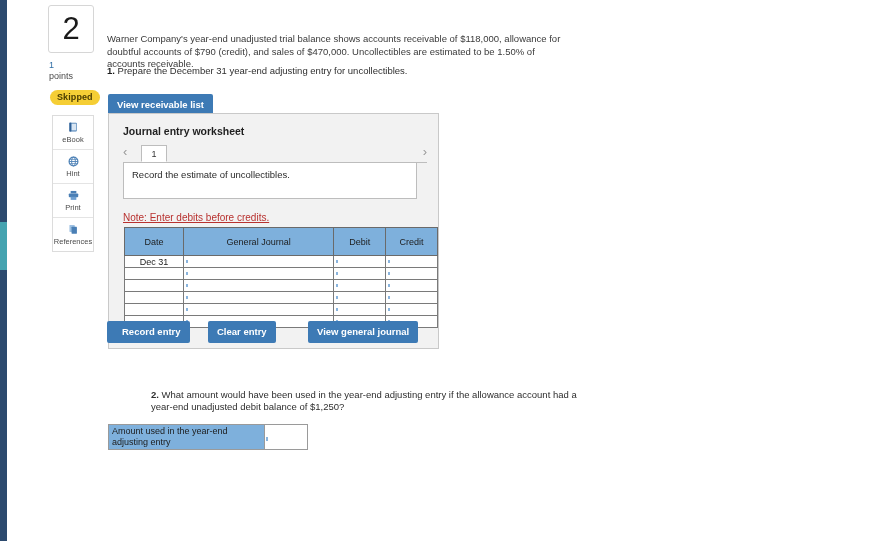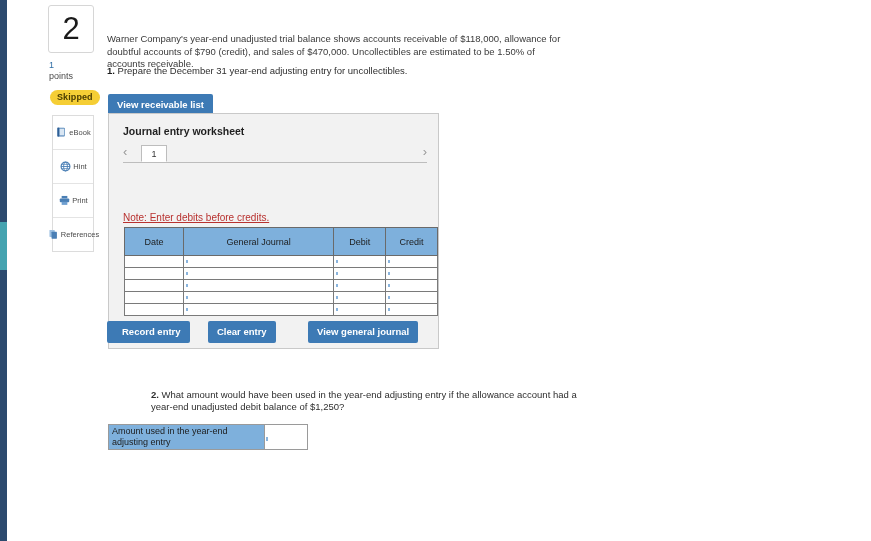--- a/index.html
+++ b/index.html
@@ -75,21 +75,21 @@
     position: absolute;
     left: 52px; top: 115px;
     width: 40px;
     border: 1px solid #dcdcdc;
     background: #fff;
   }
   .tool-item {
     height: 33px;
     border-bottom: 1px solid #e4e4e4;
     display: flex;
-    flex-direction: row;
+    flex-direction: column;
     align-items: center;
     justify-content: center;
     gap: 1px;
     cursor: pointer;
   }
   .tool-item:last-child { border-bottom: none; }
   .tool-label {
     font-size: 7.5px;
     color: #4b4b4b;
     white-space: nowrap;
@@ -370,33 +370,40 @@
 <div id="worksheet-panel">
 
   <div id="worksheet-title">Journal entry worksheet</div>
 
   <div id="tabstrip">
     <span class="tab-arrow" id="tab-prev">‹</span>
     <div id="tab-1">1</div>
     <span class="tab-arrow" id="tab-next">›</span>
   </div>
 
+  <div id="instruction-box">Record the estimate of uncollectibles.</div>
 
   <div id="note-line">Note: Enter debits before credits.</div>
 
   <table id="journal-table">
     <thead>
       <tr>
         <th class="col-date">Date</th>
         <th class="col-gj">General Journal</th>
         <th class="col-debit">Debit</th>
         <th class="col-credit">Credit</th>
       </tr>
     </thead>
     <tbody>
+      <tr>
+        <td class="cell-date-plain">Dec 31</td>
+        <td class="cell-input"></td>
+        <td class="cell-input"></td>
+        <td class="cell-input"></td>
+      </tr>
       <tr>
         <td class="cell-date-plain"></td>
         <td class="cell-input"></td>
         <td class="cell-input"></td>
         <td class="cell-input"></td>
       </tr>
       <tr>
         <td class="cell-date-plain"></td>
         <td class="cell-input"></td>
         <td class="cell-input"></td>

